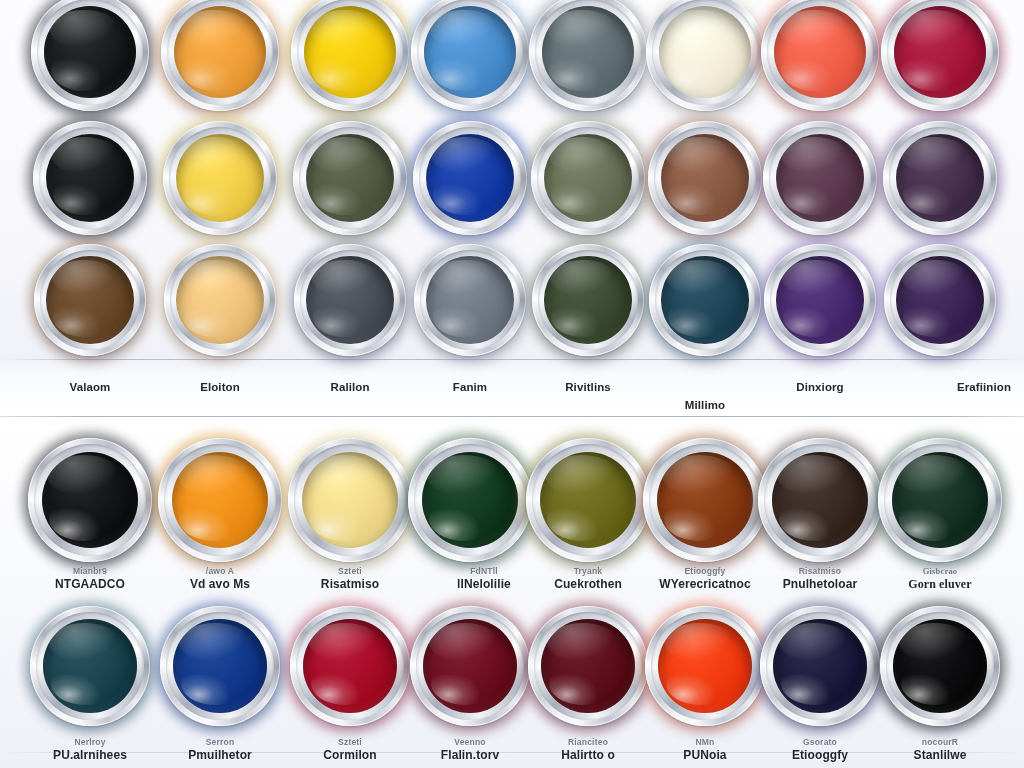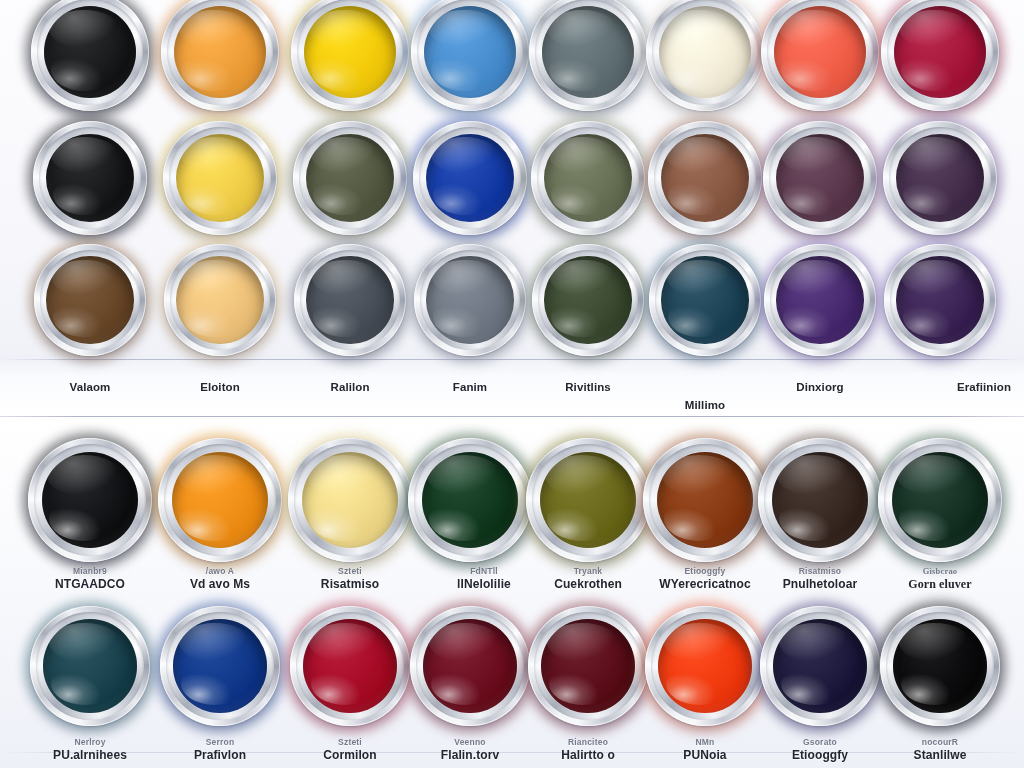--- a/index.html
+++ b/index.html
@@ -467,21 +467,21 @@
       <div class="lbl" style="left: 940px; top: 566px; font-family: Liberation Serif, serif;">
         <span class="sub">Gisbcrao</span>
         <span class="main">Gorn eluver</span>
       </div>
       <div class="lbl" style="left: 90px; top: 737px;">
         <span class="sub">Nerlroy</span>
         <span class="main">PU.alrnihees</span>
       </div>
       <div class="lbl" style="left: 220px; top: 737px;">
         <span class="sub">Serron</span>
-        <span class="main">Prafivlon</span>
+        <span class="main">Pmuilhetor</span>
       </div>
       <div class="lbl" style="left: 350px; top: 737px;">
         <span class="sub">Szteti</span>
         <span class="main">Cormilon</span>
       </div>
       <div class="lbl" style="left: 470px; top: 737px;">
         <span class="sub">Veenno</span>
         <span class="main">Flalin.torv</span>
       </div>
       <div class="lbl" style="left: 588px; top: 737px;">

